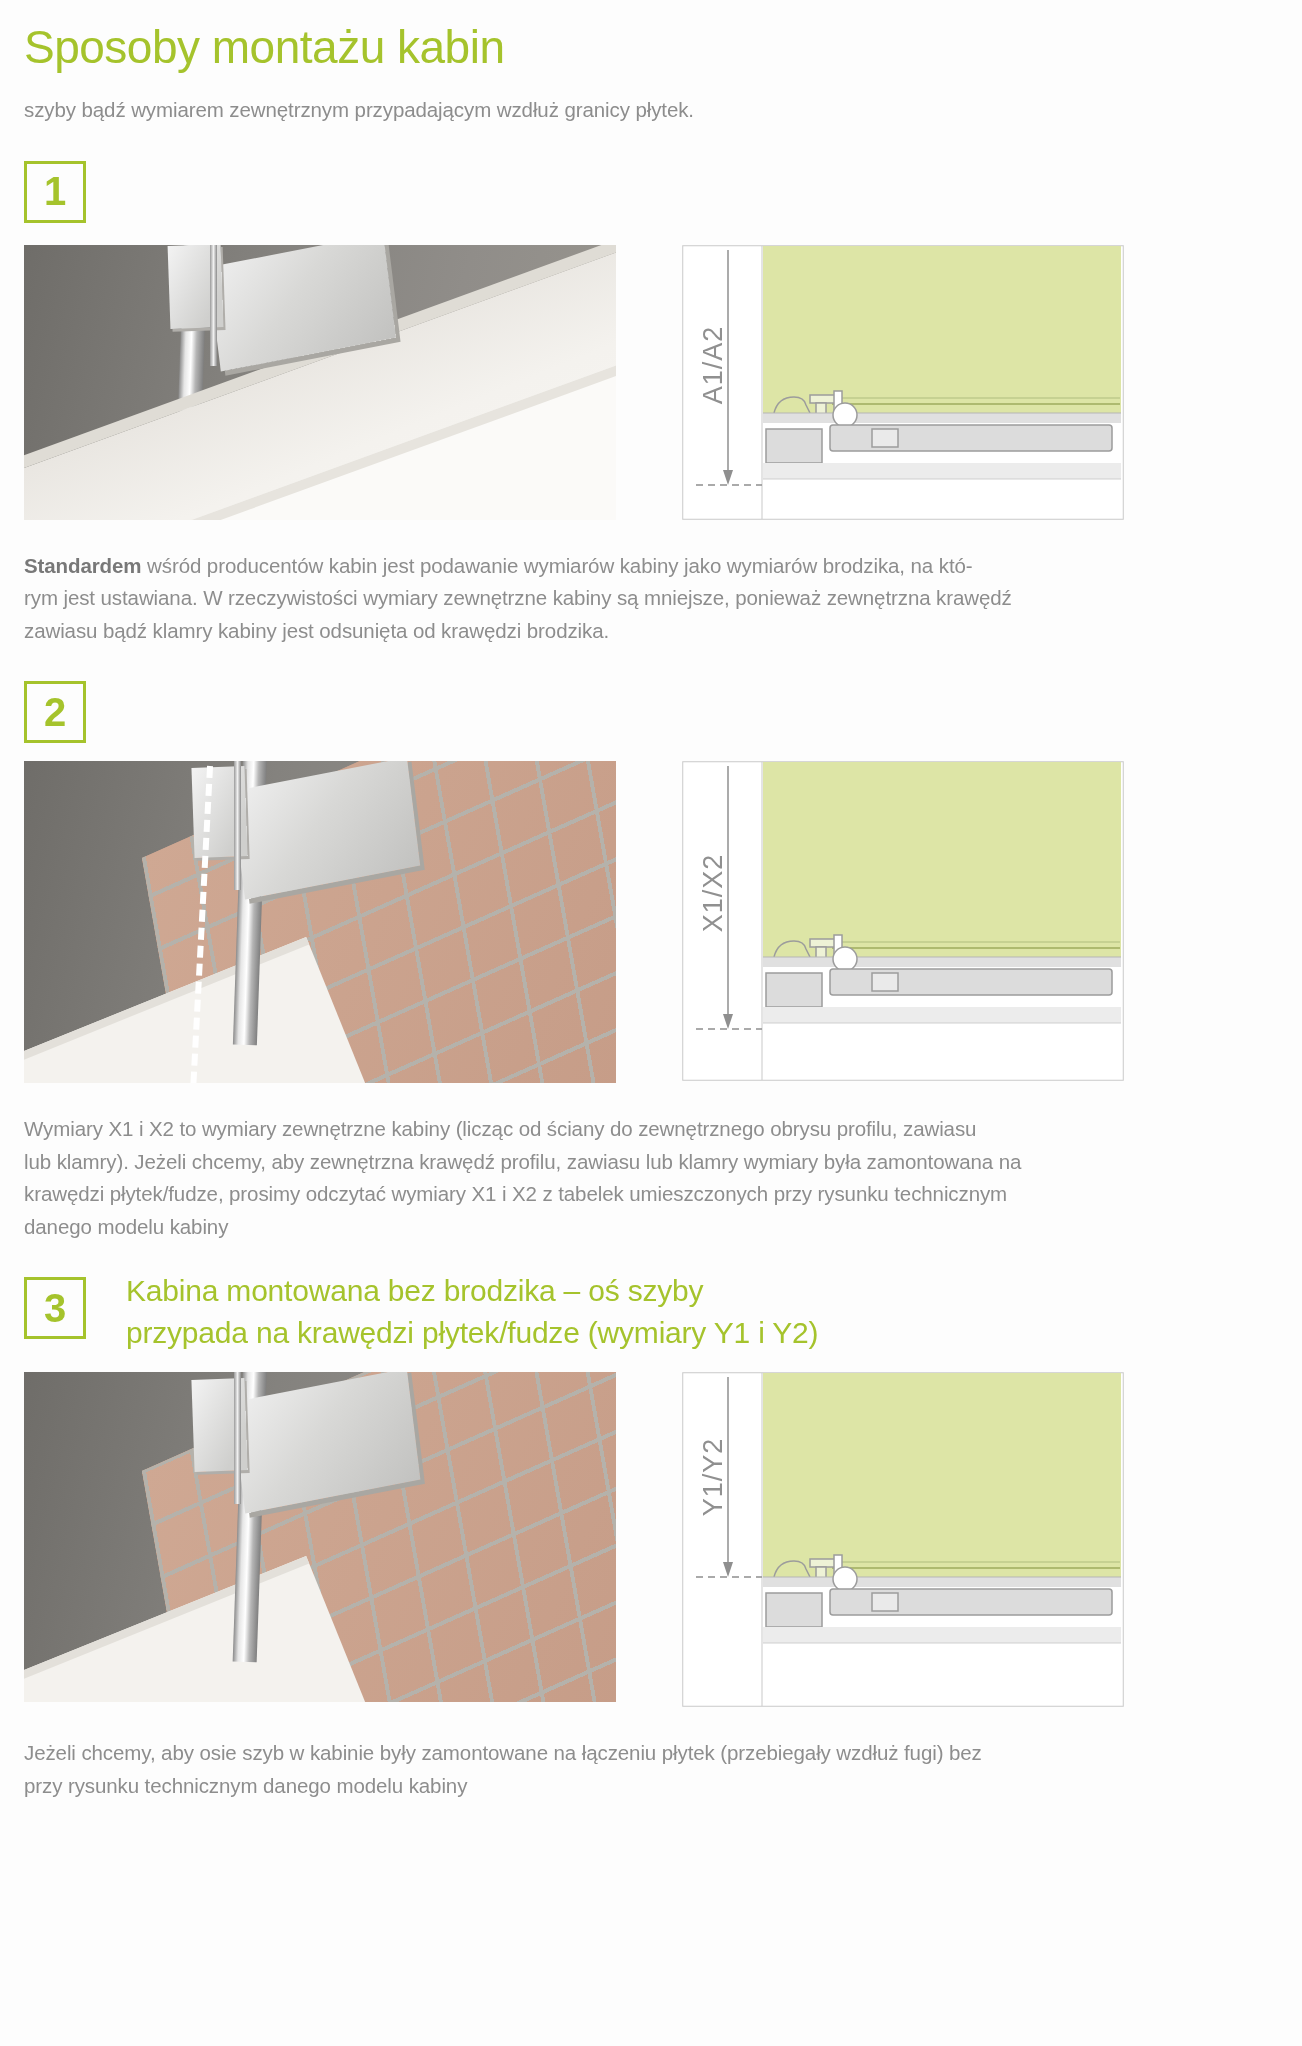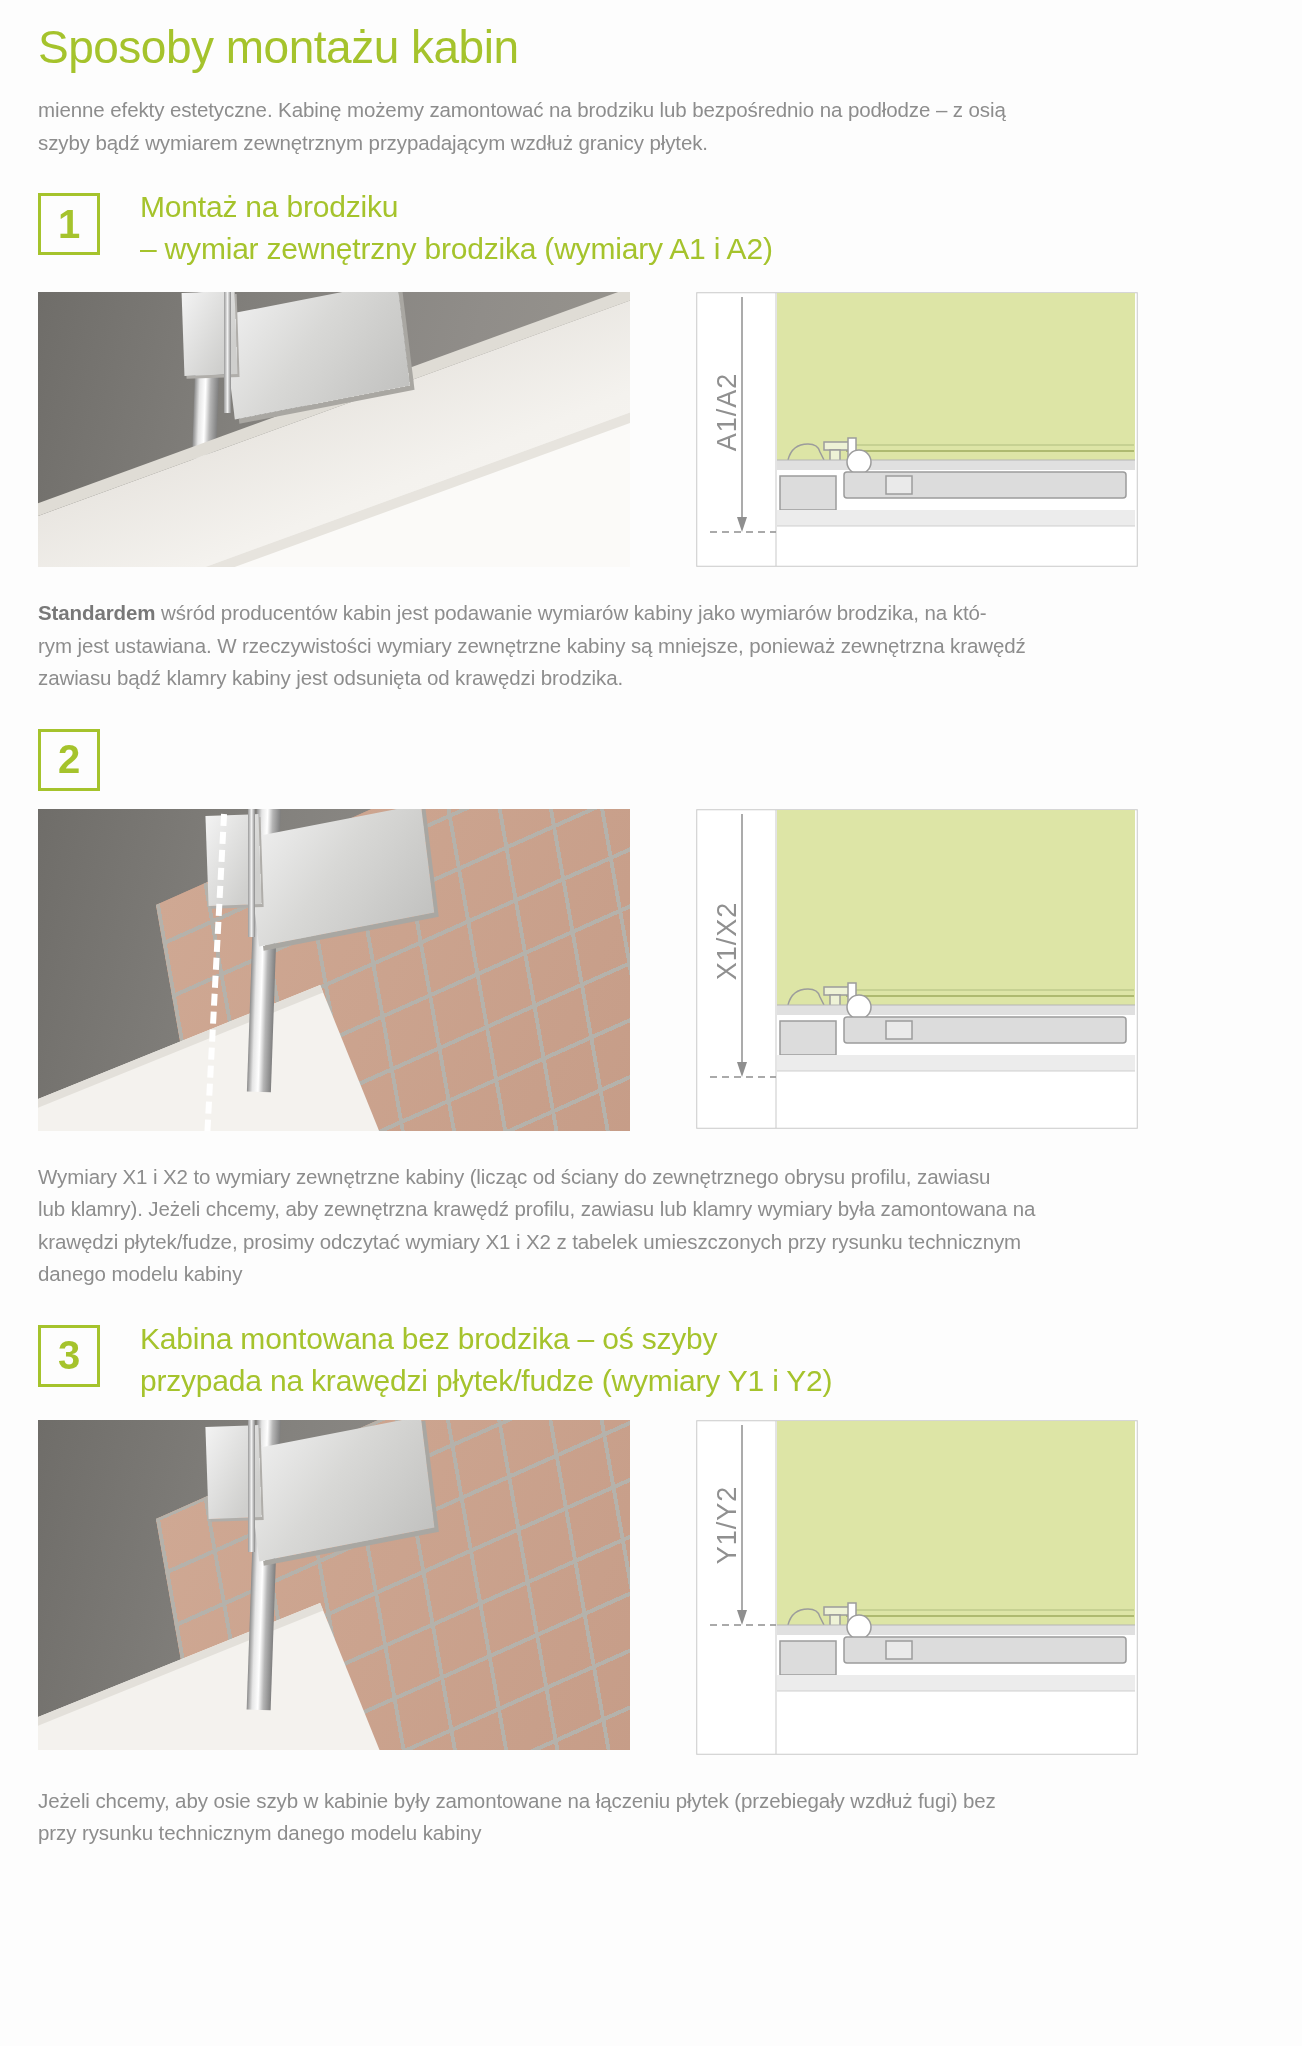--- a/index.html
+++ b/index.html
@@ -1,18 +1,18 @@
 <!DOCTYPE html>
 <html lang="pl"><head>
 <meta charset="utf-8">
 <style>
   html,body{margin:0;padding:0;background:#fdfdfd;}
   body{font-family:"Liberation Sans","DejaVu Sans",sans-serif;-webkit-font-smoothing:antialiased;}
   .page{width:1302px;height:2046px;margin:0 auto;background:#fdfdfd;overflow:hidden;position:relative;}
-  .inner{padding:14px 38px 0 38px;}
+  .inner{padding:14px 38px 0 24px;}
 
   .title{font-size:46px;font-weight:400;color:#a5c32c;letter-spacing:-0.5px;margin:6px 0 20px 0;}
   .body-line{font-size:20.5px;line-height:32.5px;color:#8d8d8d;letter-spacing:-0.1px;}
   .note{margin-top:30px;}
   .note .bold{font-weight:700;color:#787878;}
 
   .sec-head{display:flex;align-items:flex-start;margin-top:27px;}
   .num-box{width:56px;height:56px;border:3px solid #a5c32c;color:#a5c32c;font-size:40px;font-weight:700;
            display:flex;align-items:center;justify-content:center;margin-top:7px;flex:0 0 auto;}
   .sec-heading{margin-left:40px;font-size:30px;line-height:42px;color:#a5c32c;font-weight:400;letter-spacing:-0.2px;}
@@ -56,30 +56,25 @@
 </style>
 </head>
 <body>
 
 <div class="page">
 <div class="inner">
 
   <h1 class="title">Sposoby montażu kabin</h1>
 
   <div>
-    <div class="body-line">mienne efekty estetyczne. Kabinę możemy zamontować na brodziku lub bezpośrednio na podłodze – z osią</div>
     <div class="body-line">szyby bądź wymiarem zewnętrznym przypadającym wzdłuż granicy płytek.</div>
   </div>
 
   <div class="sec-head">
     <div class="num-box">1</div>
-    <div class="sec-heading">
-      <div>Montaż na brodziku</div>
-      <div>– wymiar zewnętrzny brodzika (wymiary A1 i A2)</div>
-    </div>
   </div>
 
   <div class="img-row">
     <div class="photo" style="height:275px;">
       <div class="chrome" style="left:27%;top:-2%;height:82%;"></div>
       <div class="p1-tray"></div>
       <div class="p1-tray-step"></div>
       <div class="plate-r" style="left:32%;top:2%;width:30%;height:38%;"></div>
       <div class="plate-l" style="left:24.5%;top:0;width:9%;height:30%;"></div>
       <div class="hinge-pin" style="left:31.5%;top:-2%;height:46%;"></div>

